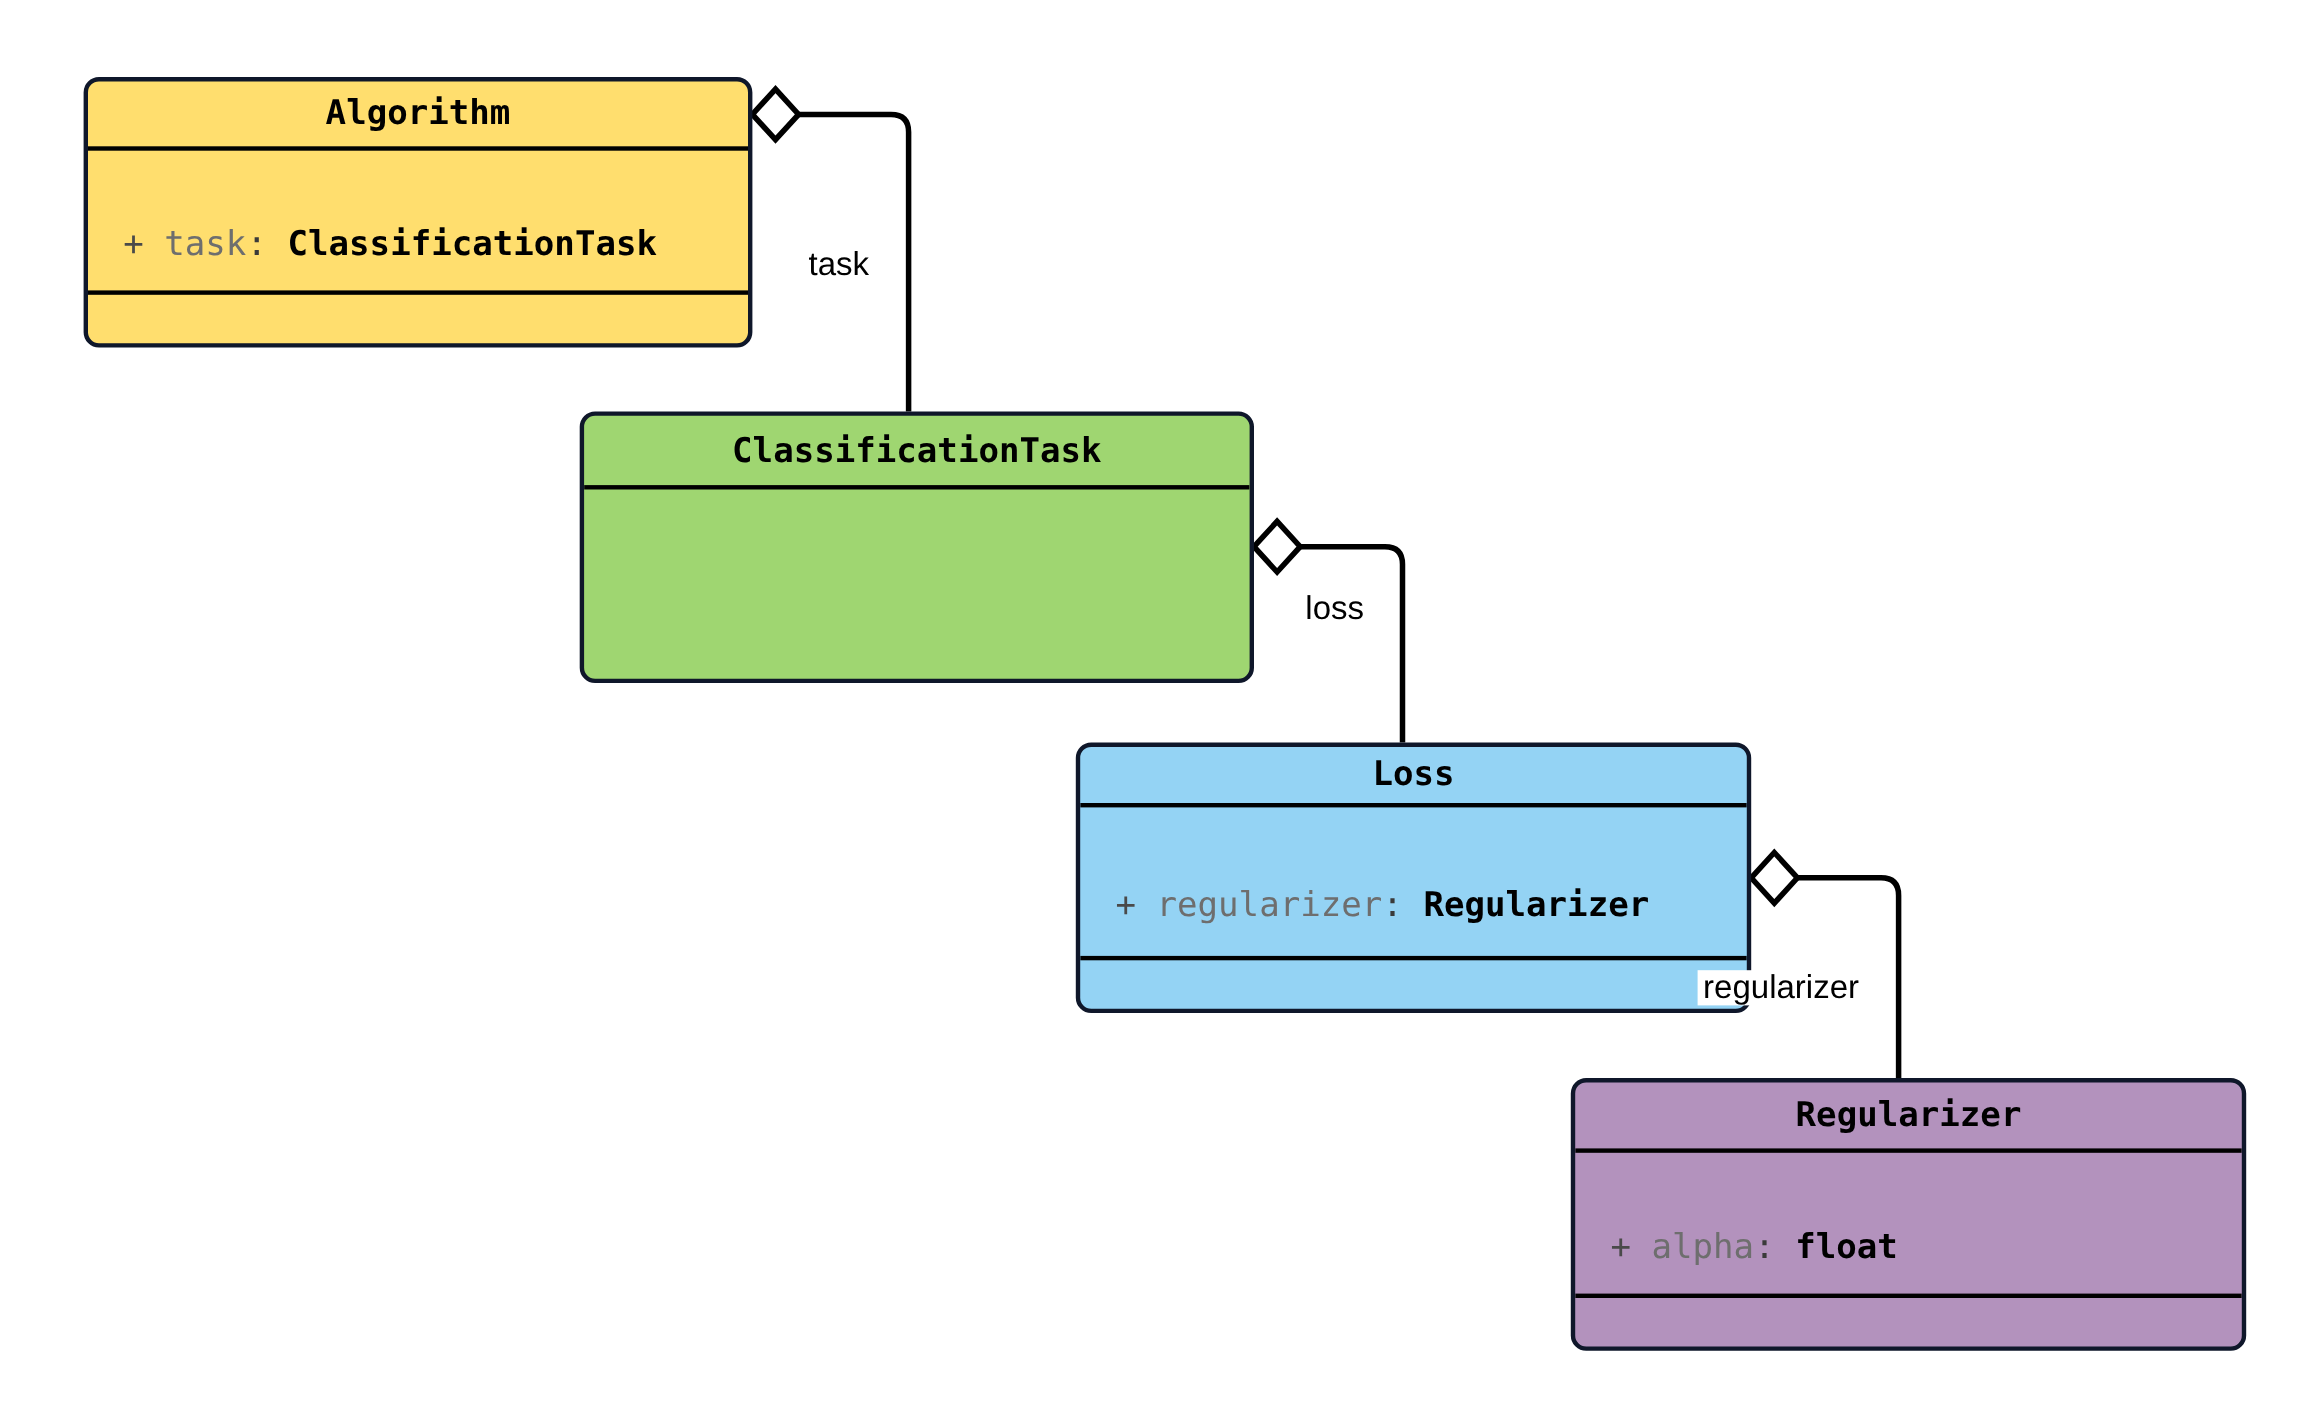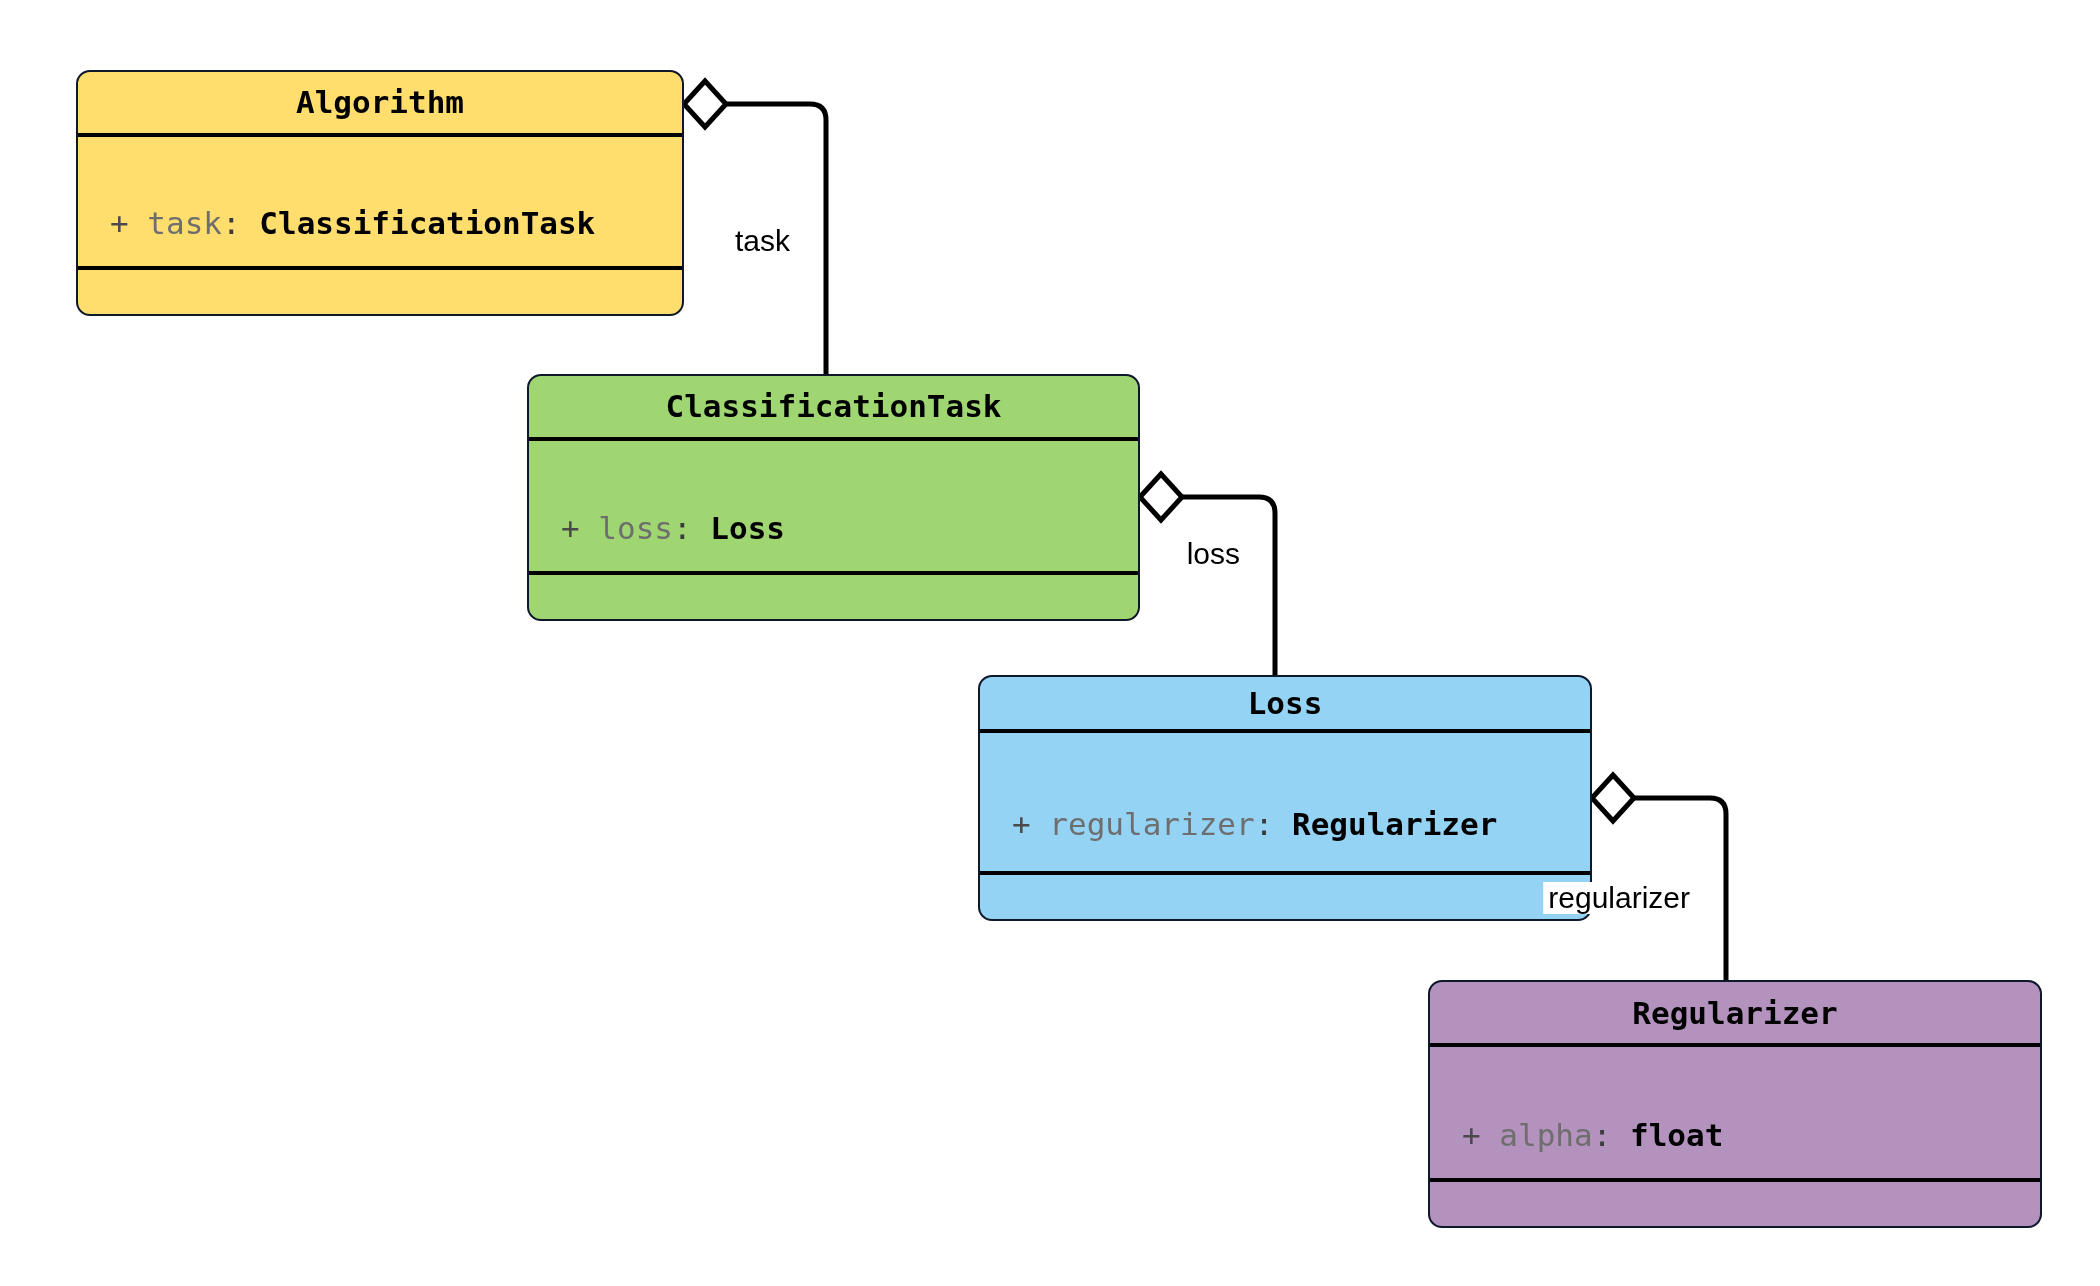--- a/index.html
+++ b/index.html
@@ -28,21 +28,21 @@
     left: 0; top: 0;
     width: 2100px;
     height: 1286px;
     z-index: 1;
   }
 
   
   .uml-class {
     position: absolute;
     box-sizing: border-box;
-    border: 2px solid #0f172a;
+    border: 4px solid #0f172a;
     border-radius: 14px;
     overflow: hidden;
     z-index: 2;
     display: flex;
     flex-direction: column;
     gap: 44px;
   }
   .uml-title {
     box-sizing: border-box;
     text-align: center;
@@ -123,23 +123,20 @@
   <div class="uml-class" style="left:76px; top:70px; width:608px; height:246px; background:#FFDE6E;">
     <div class="uml-title" style="height:67px;">Algorithm</div>
     <div class="uml-attrs" style="height:93px;">
       <span class="attr-line"><span class="attr-vis">+</span><span> </span><span class="attr-name">task</span><span class="attr-colon">:</span><span> </span><span class="attr-type">ClassificationTask</span></span>
     </div>
     <div class="uml-methods"></div>
   </div>
 
   <div class="uml-class" style="left:527px; top:374px; width:613px; height:247px; background:#9FD671;">
     <div class="uml-title" style="height:67px;">ClassificationTask</div>
-    <div class="uml-attrs" style="height:93px;">
-      <span class="attr-line"><span class="attr-vis">+</span><span> </span><span class="attr-name">loss</span><span class="attr-colon">:</span><span> </span><span class="attr-type">Loss</span></span>
-    </div>
     <div class="uml-methods"></div>
   </div>
 
   <div class="uml-class" style="left:978px; top:675px; width:614px; height:246px; background:#94D3F4;">
     <div class="uml-title" style="height:67px;">Loss</div>
     <div class="uml-attrs" style="height:118px;">
       <span class="attr-line"><span class="attr-vis">+</span><span> </span><span class="attr-name">regularizer</span><span class="attr-colon">:</span><span> </span><span class="attr-type">Regularizer</span></span>
     </div>
     <div class="uml-methods"></div>
   </div>

